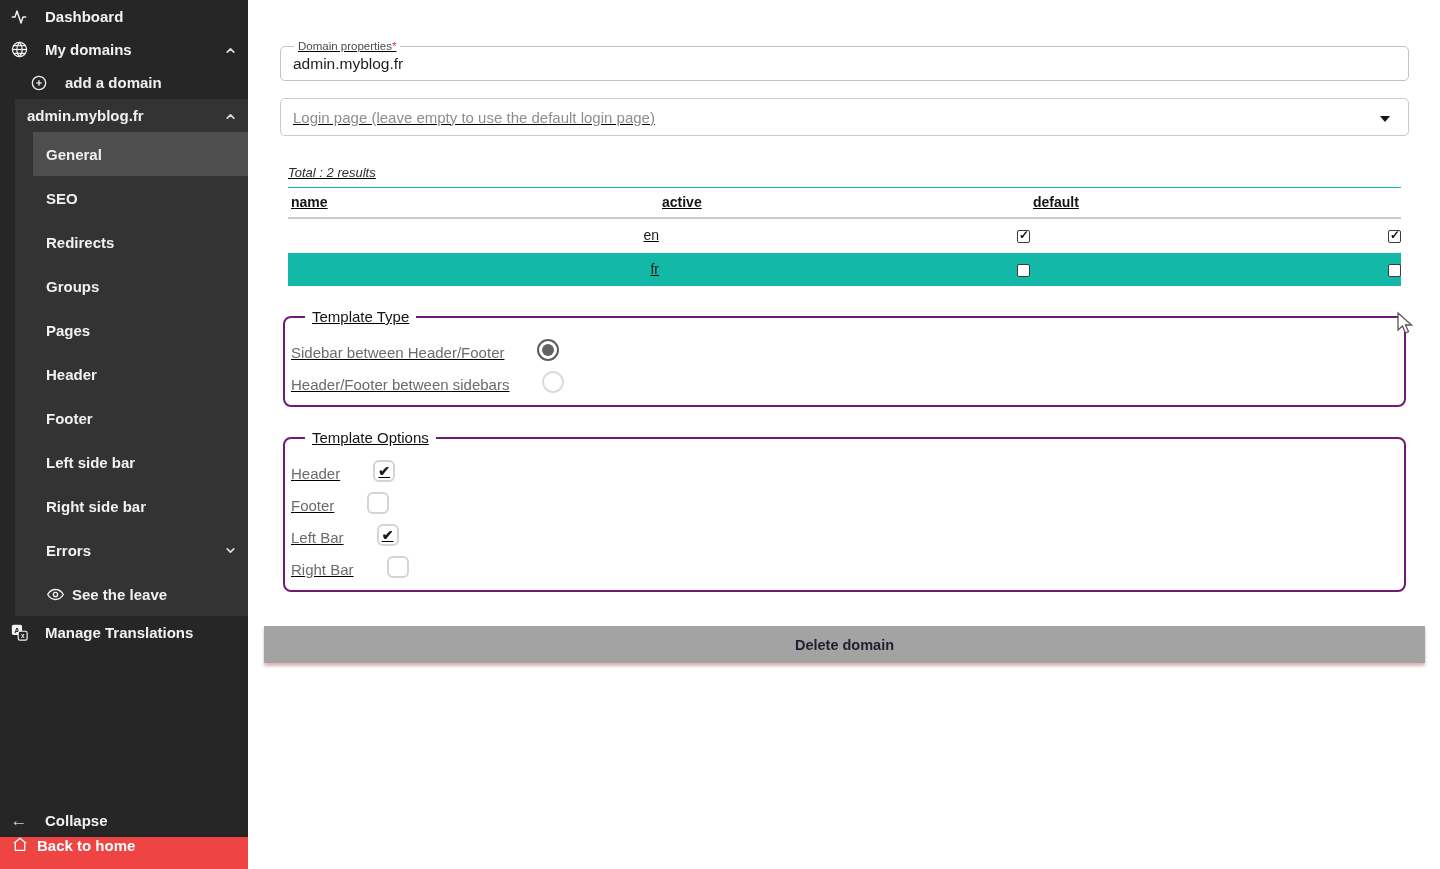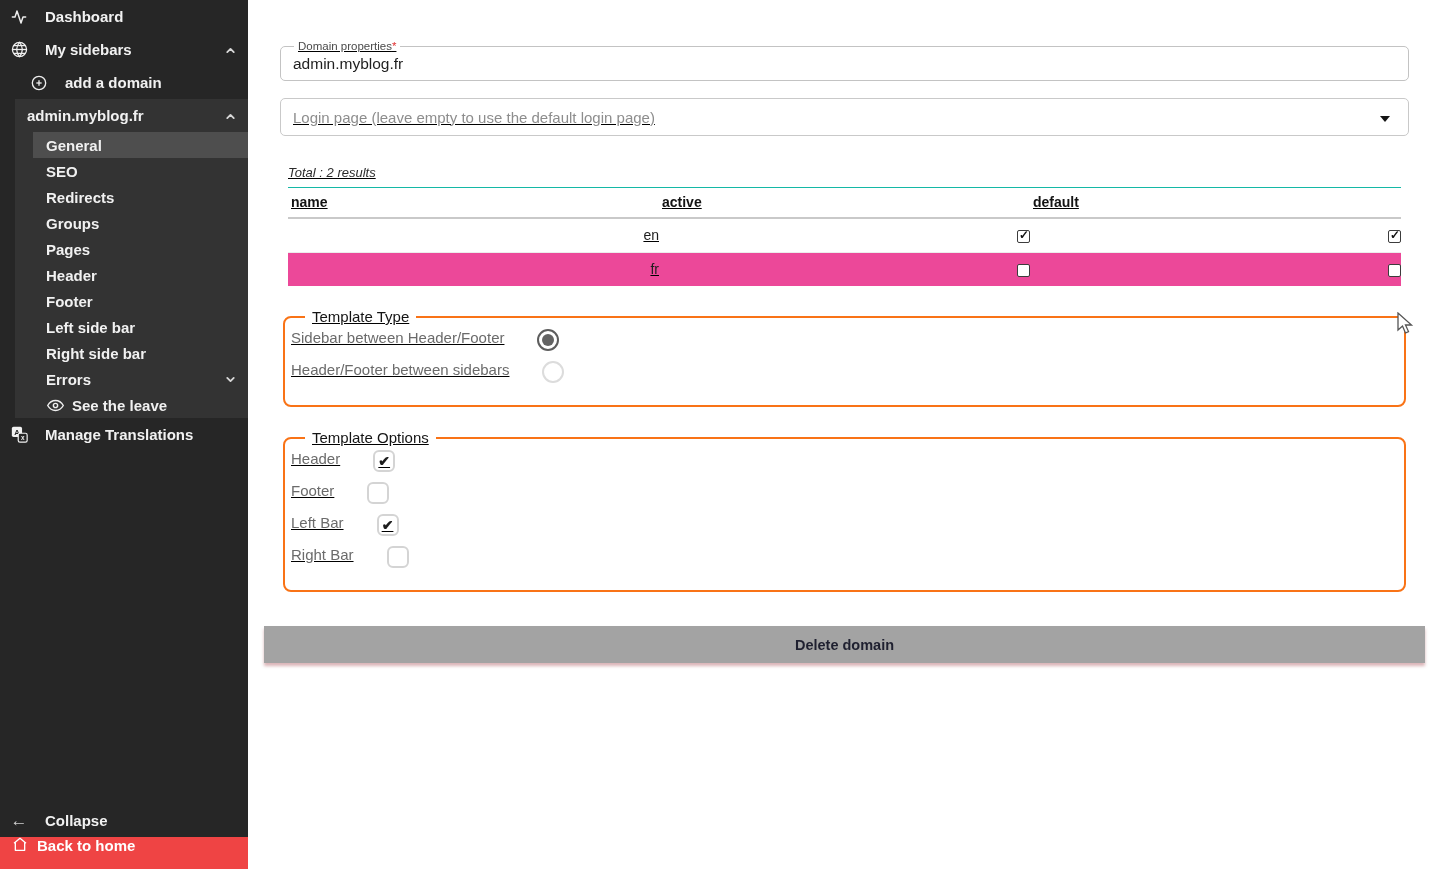--- a/index.html
+++ b/index.html
@@ -13,21 +13,21 @@
   .s-item { height: 33px; display: flex; align-items: center; gap: 17px;
     padding: 0 10px 0 10px; cursor: pointer; white-space: nowrap; }
   .s-item .ic { width: 18px; height: 18px; display: flex; align-items: center;
     justify-content: center; flex: none; color: #eee; }
   .s-item .lbl { flex: 1; }
   .chev { width: 14px; height: 14px; color: #d8d8d8; flex: none; }
   .indent1 { padding-left: 30px; }
   .submenu { background: #333333; margin-left: 15px; }
   .submenu-head { height: 33px; display: flex; align-items: center; padding: 0 10px 0 12px; cursor: pointer; }
   .submenu-head .lbl { flex: 1; }
-  .sub-item { height: 26px; display: flex; align-items: center; margin-left: 18px;
+  .sub-item { height: 44px; display: flex; align-items: center; margin-left: 18px;
     padding-left: 13px; padding-right: 10px; cursor: pointer; }
   .sub-item.selected { background: #4e4e4e; }
   .sub-item .lbl { flex: 1; }
   .sub-item .ic { width: 18px; height: 18px; margin-right: 8px; display: flex;
     align-items: center; justify-content: center; color: #eee; }
   .bottom { margin-top: auto; }
   .home-row { height: 32px; background: #ef4444; display: flex; align-items: flex-start;
     gap: 9px; padding: 0 10px 0 12px; cursor: pointer; color: #fff; }
   .arrow-left { font-size: 17px; color: #cfcfcf; width: 18px; text-align: center; }
 
@@ -53,30 +53,30 @@
     border-top: 6px solid #141414; }
 
   .total-line { margin: 29px 0 7px 8px; font-style: italic; font-size: 13px; color: #2b2b2b; }
 
   table.langs { margin-left: 8px; width: calc(100% - 16px); border-collapse: collapse; }
   table.langs th { text-align: left; font-size: 14px; font-weight: 700; color: #141414;
     padding: 6px 0 7px 3px; border-top: 1px solid #14b8a6; border-bottom: 2px solid #c9c9c9;
     width: 33.33%; }
   table.langs td { height: 34px; font-size: 14px; color: #1d1d1d; padding-left: 3px; text-align: right; }
   table.langs tr.row-0 td { border-bottom: 1px solid #ececec; }
-  table.langs tr.alt { background: #ec4899; }
+  table.langs tr.alt { background: #14b8a6; }
   .cb { display: inline-block; width: 13px; height: 13px; border: 1px solid #3c3c3c;
     border-radius: 2px; background: #fff; position: relative; vertical-align: middle; cursor: pointer; }
   .cb.checked::after { content: "✓"; position: absolute; left: 1px; top: -3px;
     font-size: 12px; font-weight: 700; color: #111; }
 
-  fieldset.group { margin: 22px 3px 0 3px; border: 2px solid #f97316;
+  fieldset.group { margin: 22px 3px 0 3px; border: 2px solid #701a75;
     border-radius: 8px; padding: 4px 16px 12px 6px; }
   fieldset.group legend { font-size: 15px; color: #141414; padding: 0 7px; margin-left: 14px; }
-  .opt-row { height: 32px; display: flex; align-items: flex-start; color: #6b6b6b;
+  .opt-row { height: 32px; display: flex; align-items: flex-end; color: #6b6b6b;
     font-size: 15px; padding-left: 0; gap: 24px; }
   .radio { width: 22px; height: 22px; border-radius: 50%; border: 2px solid #dcdcdc;
     margin-left: 9px; position: relative; cursor: pointer; flex: none; }
   .radio.checked { border-color: #5d5d5d; }
   .radio.checked::after { content: ""; position: absolute; left: 3px; top: 3px;
     width: 12px; height: 12px; border-radius: 50%; background: #636363; }
   .checkbox { width: 22px; height: 22px; border-radius: 6px; border: 2px solid #d4d4d4;
     margin-left: 9px; position: relative; cursor: pointer; flex: none;
     display: flex; align-items: center; justify-content: center; }
   .checkbox.checked::after { content: "✔"; font-size: 14px; font-weight: 700; color: #1c1c1c; }
@@ -108,21 +108,21 @@
     <div class="s-item">
       <span class="ic">
         <svg width="17" height="17" viewBox="0 0 24 24" fill="none" stroke="currentColor" stroke-width="1.8">
             <circle cx="12" cy="12" r="10"></circle>
             <line x1="2" y1="12" x2="22" y2="12"></line>
             <line x1="3.5" y1="6.5" x2="20.5" y2="6.5"></line>
             <line x1="3.5" y1="17.5" x2="20.5" y2="17.5"></line>
             <path d="M12 2a15.3 15.3 0 0 1 4 10 15.3 15.3 0 0 1-4 10 15.3 15.3 0 0 1-4-10 15.3 15.3 0 0 1 4-10z"></path>
           </svg>
       </span>
-      <span class="lbl">My sidebars</span>
+      <span class="lbl">My domains</span>
       <span class="chev">
         <svg width="13" height="13" viewBox="0 0 24 24" fill="none" stroke="currentColor" stroke-width="3.4" stroke-linecap="round" stroke-linejoin="round">
             <polyline points="6 15 12 9 18 15"></polyline>
           </svg>
       </span>
     </div>
 
     <div class="s-item indent1">
       <span class="ic">
         <svg width="16" height="16" viewBox="0 0 24 24" fill="none" stroke="currentColor" stroke-width="2">

